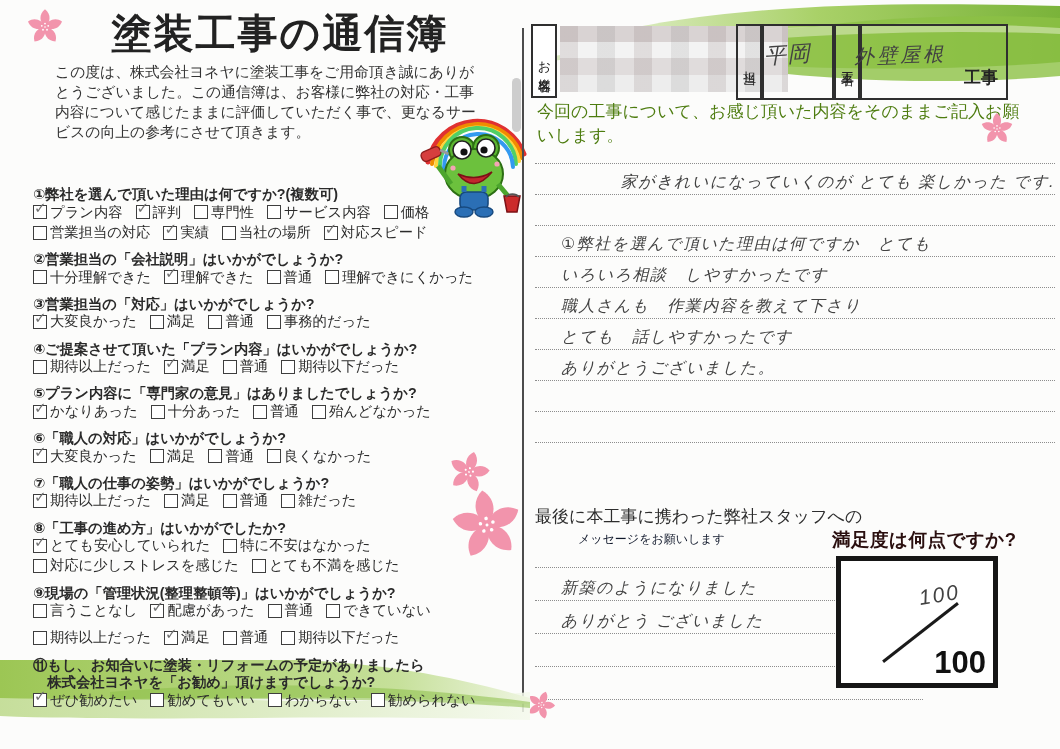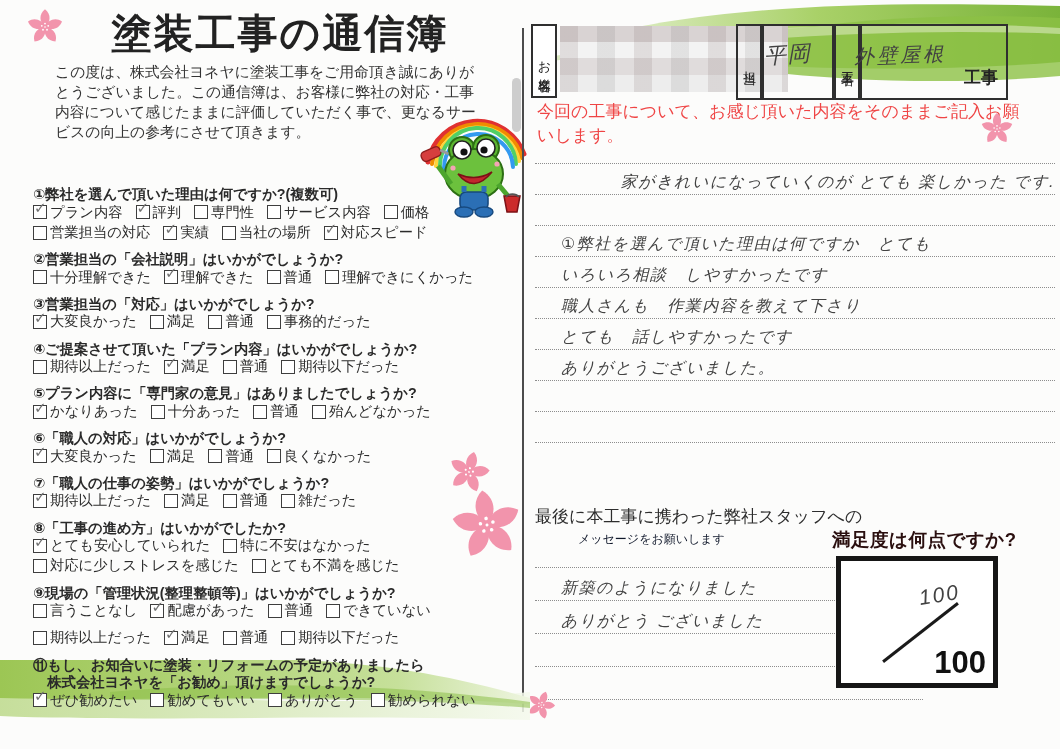--- a/index.html
+++ b/index.html
@@ -30,21 +30,21 @@
   .vlab{writing-mode:vertical-rl;text-orientation:upright;font-size:13px;letter-spacing:1px;
         display:flex;align-items:center;justify-content:center;width:100%;height:100%;color:#222;}
   .mosaic{position:absolute;left:36px;top:26px;width:228px;height:66px;
     background:
       repeating-linear-gradient(90deg, rgba(125,105,105,.16) 0 18px, rgba(0,0,0,0) 18px 37px, rgba(70,70,70,.10) 37px 55px, rgba(0,0,0,0) 55px 74px),
       repeating-linear-gradient(0deg, #ededed 0 17px, #e0dcdc 17px 34px, #f3f3f3 34px 50px, #d9d3d3 50px 66px);}
   .hand{font-style:italic;color:#424242;letter-spacing:1.5px;}
   .tanto-val{position:absolute;left:240px;top:40px;font-size:22px;transform:rotate(-4deg);}
   .kouji-val{position:absolute;left:330px;top:42px;font-size:20px;transform:rotate(-2deg);letter-spacing:3px;}
   .kouji-suffix{position:absolute;left:440px;top:66px;font-size:17px;font-weight:bold;color:#222;}
-  .instruction{position:absolute;left:13px;top:100px;width:484px;font-size:17px;line-height:1.4;color:#ef4444;}
+  .instruction{position:absolute;left:13px;top:100px;width:484px;font-size:17px;line-height:1.4;color:#4d7c0f;}
   .writes{position:absolute;left:11px;width:520px;}
   .wline{display:flex;align-items:flex-end;border-bottom:1.4px dotted #8d8d8d;box-sizing:border-box;}
   .wline .hand{padding:0 0 1px 26px;font-size:16px;white-space:nowrap;}
   .staff-h1{position:absolute;left:11px;top:505px;font-size:17px;color:#2d2d2d;}
   .staff-h2{position:absolute;left:54px;top:531px;font-size:12px;color:#0f172a;}
   .score-label{position:absolute;left:308px;top:527px;font-size:18.5px;font-weight:bold;color:#2a0f0f;
                letter-spacing:0.5px;}
   .score-box{position:absolute;left:312px;top:556px;width:162px;height:132px;border:5px solid #161616;
              box-sizing:border-box;background:#fff;}
   .score-hand{position:absolute;left:78px;top:22px;font-size:21px;transform:rotate(-9deg);letter-spacing:2px;}
@@ -304,21 +304,21 @@
           <div class="q-title">⑪もし、お知合いに塗装・リフォームの予定がありましたら</div>
           <div class="q-title">　株式会社ヨネヤを「お勧め」頂けますでしょうか?</div>
           <div class="opt-row"><span class="opt">
               <span class="cb checked"></span>
               <span class="opt-label">ぜひ勧めたい</span>
             </span><span class="opt">
               <span class="cb"></span>
               <span class="opt-label">勧めてもいい</span>
             </span><span class="opt">
               <span class="cb"></span>
-              <span class="opt-label">ありがとう</span>
+              <span class="opt-label">わからない</span>
             </span><span class="opt">
               <span class="cb"></span>
               <span class="opt-label">勧められない</span>
             </span></div>
         </div>
       </div>
 
     <svg class="sakura" style="left:447px;top:450px;transform:rotate(14deg)" width="44" height="44">
         <use href="#sakura"></use>
       </svg>

